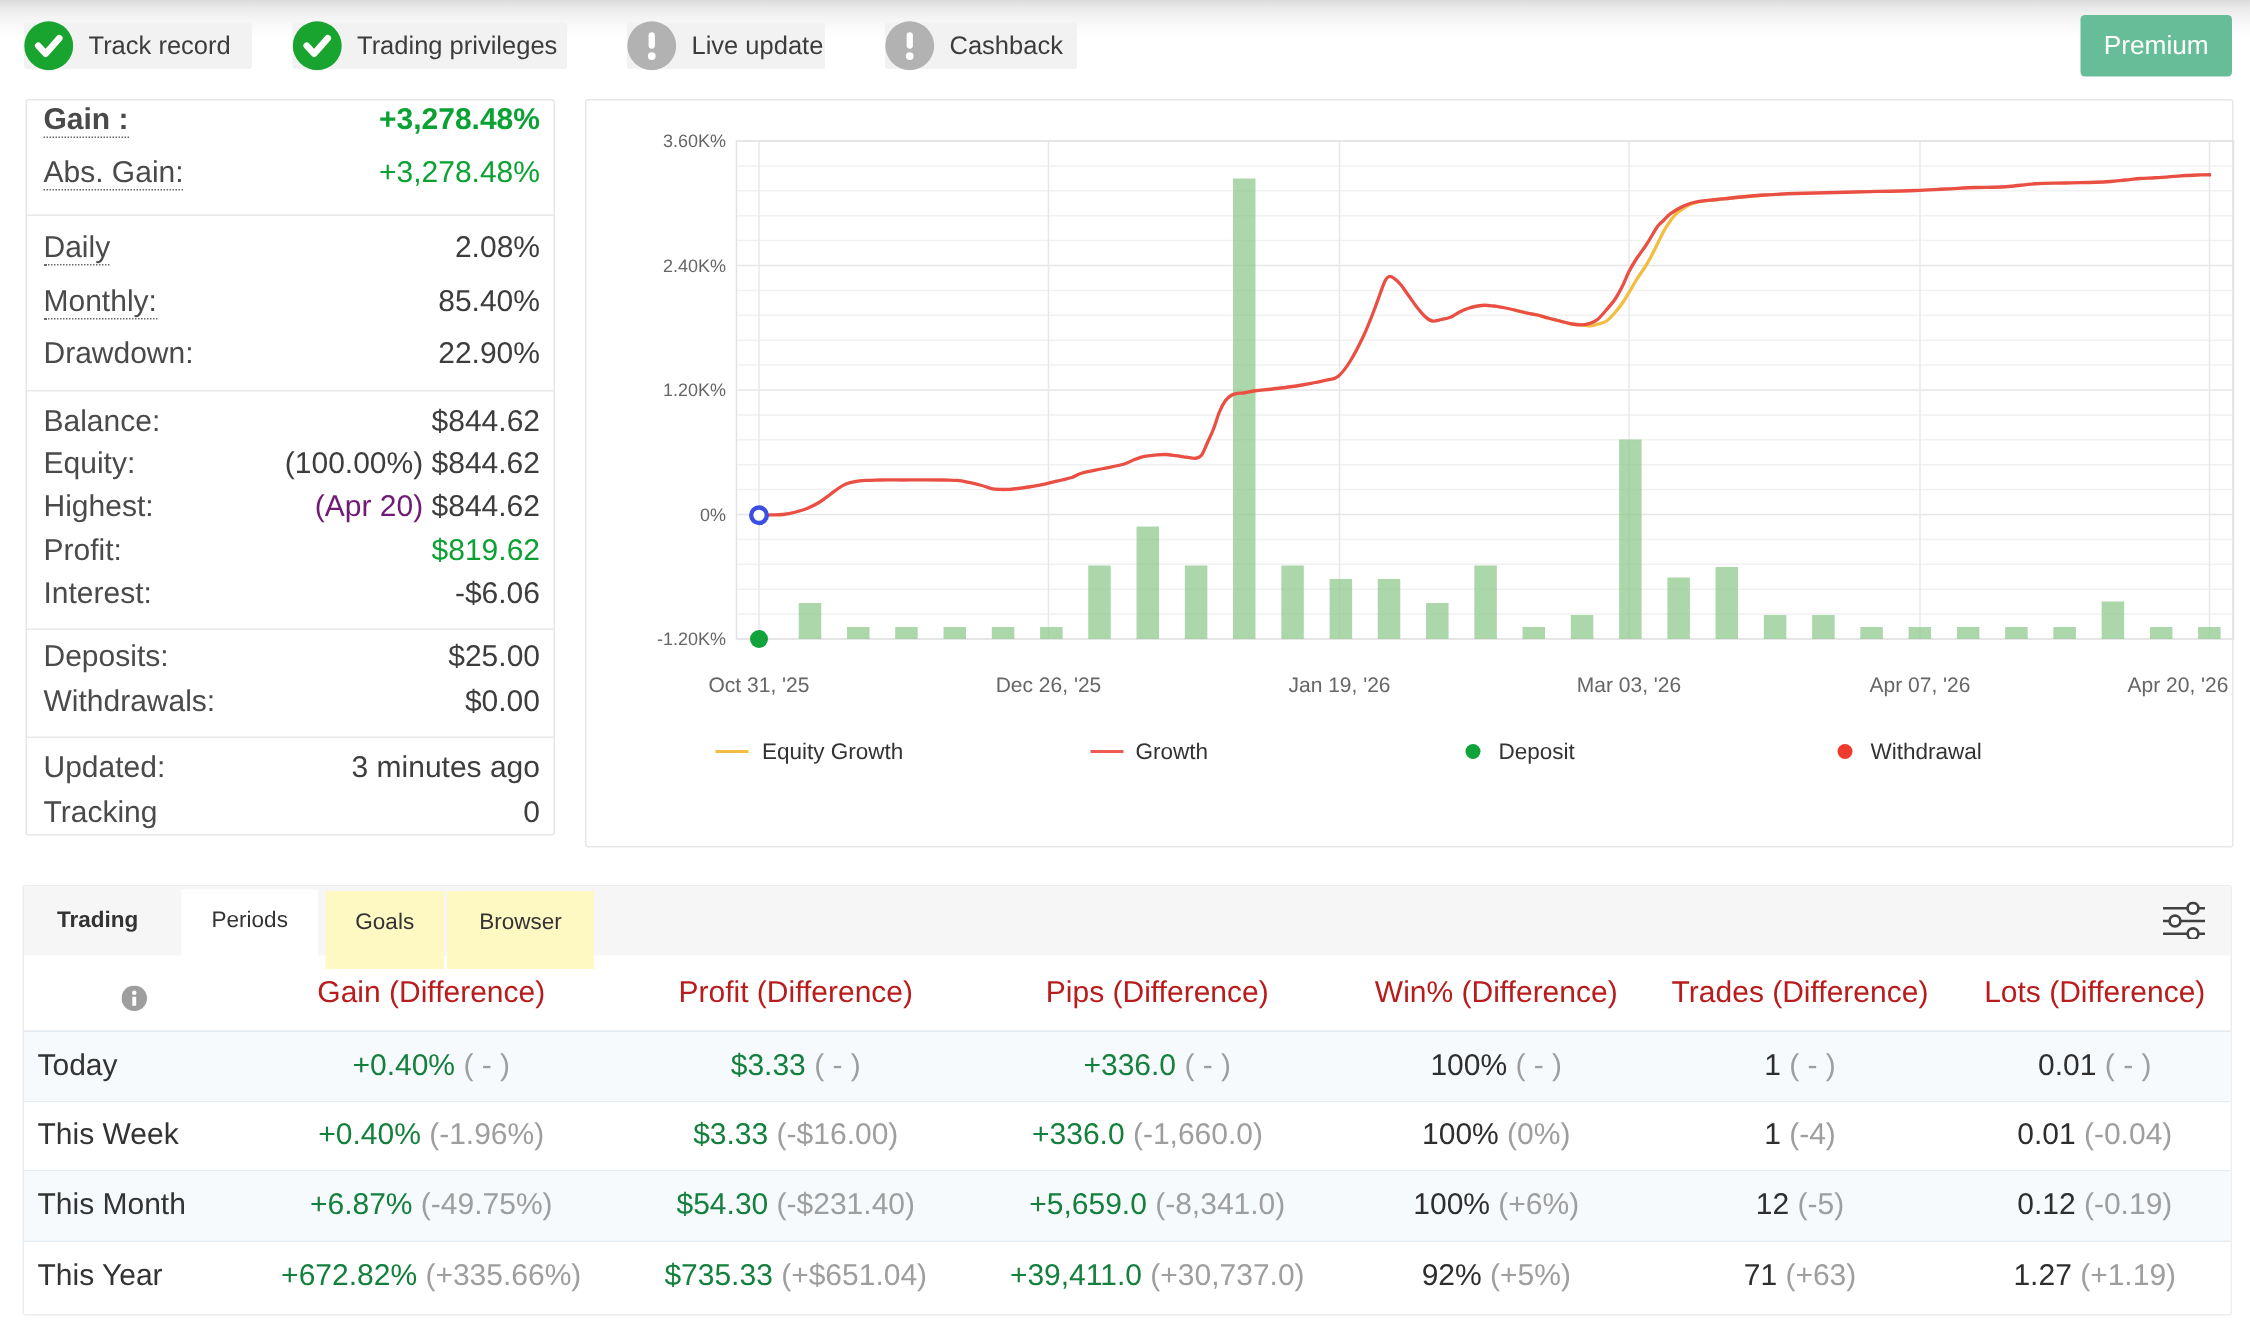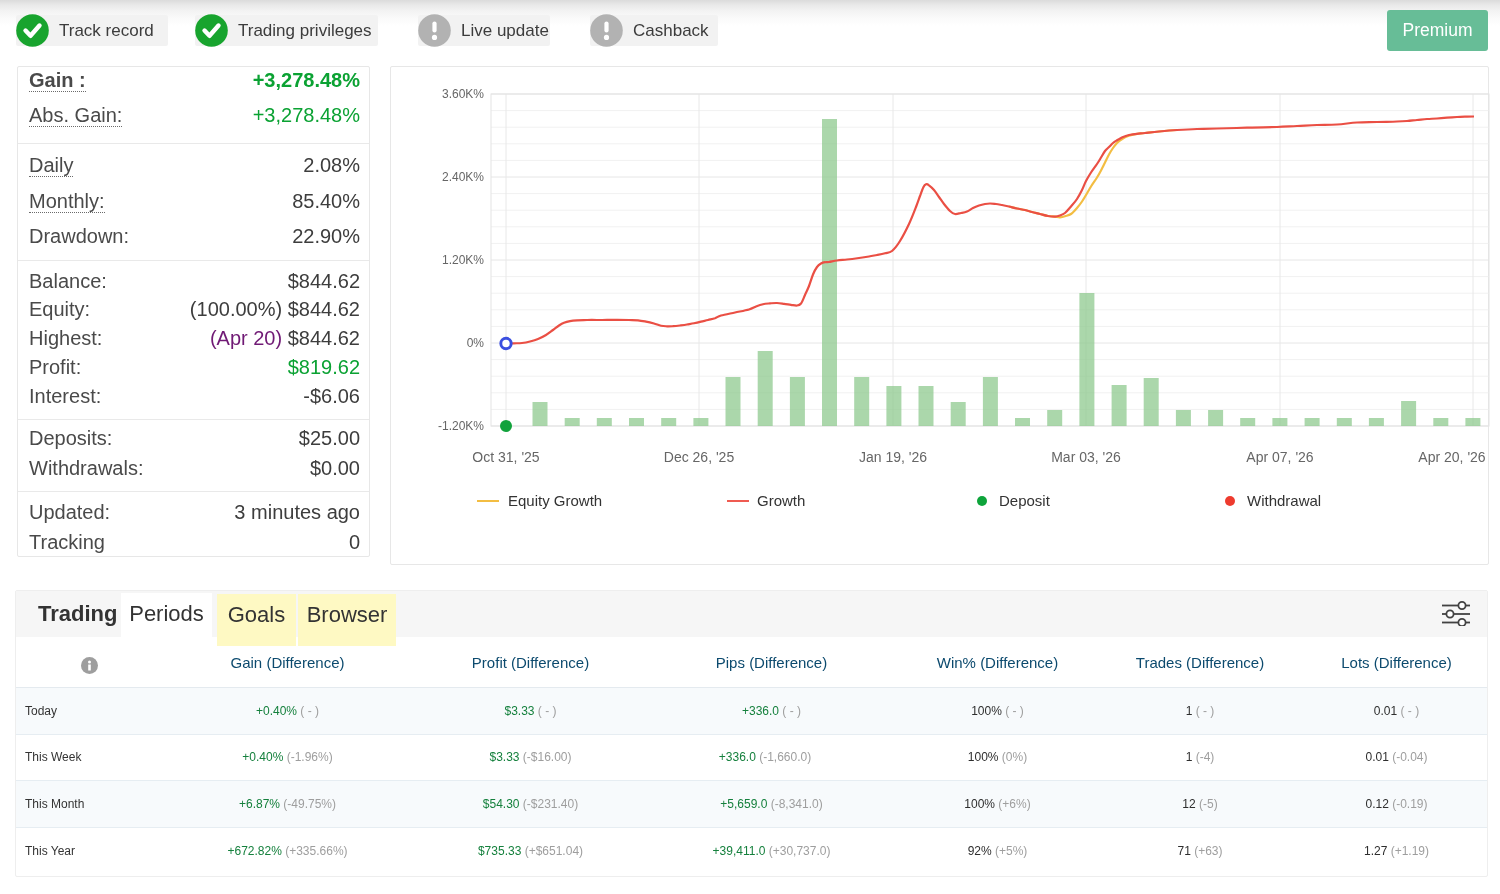--- a/index.html
+++ b/index.html
@@ -15,26 +15,26 @@
 .srow .lb {color:#4a4a4a;}
 .srow .val {position:absolute; right:0; top:0; white-space:nowrap; color:#3d3d3d;}
 .b {font-weight:bold;}
 .g {color:#0ba233;}
 .gy {color:#701a75;}
 .du {border-bottom:1.5px dotted #6a6a6a; padding-bottom:0px;}
 .sep {position:absolute; left:0; right:0; height:1px; background:#e9e9e9;}
 #chartcard {left:390px; top:66px; width:1099px; height:499px;padding-left:16px;}
 #bottom {left:15px; top:590px; width:1473px; height:287px; border-color:#eee;}
 .tabbar {position:absolute; left:0; top:0; right:0; height:46px; background:#f6f6f6;}
-.tab {position:absolute; font-size:22px; color:#333; text-align:center;}
+.tab {position:absolute; font-size:15px; color:#333; text-align:center;}
 .tab.white {background:#fff; top:2px; height:46px; line-height:42px;}
 .tab.gray {background:#fef9c3; top:3px; height:52px; line-height:41px;}
-.hcell {position:absolute; top:0; height:100%; font-size:15px; color:#0c4a6e; line-height:51px; white-space:nowrap;text-align:right;}
+.hcell {position:absolute; top:0; height:100%; font-size:20px; color:#b91c1c; line-height:51px; white-space:nowrap;text-align:right;}
 .thead {position:absolute; left:0; top:46px; right:0; height:51px; border-bottom:1px solid #e4eaef;}
-.trow {position:absolute; left:0; right:0; height:46.6px; border-bottom:1px solid #e6edf2; font-size:12px;text-decoration:underline;}
+.trow {position:absolute; left:0; right:0; height:46.6px; border-bottom:1px solid #e6edf2; font-size:20px;text-decoration:underline;}
 .rlab {position:absolute; left:9px; top:50%; transform:translateY(-50%); color:#333;}
 .cell {position:absolute; top:50%; transform:translate(-50%,-50%); white-space:nowrap; color:#333;}
 .cell .g {color:#15803d;}
 .cell .dk {color:#2e2e2e;}
 .gy2 {color:#9e9e9e;}
 .fico {position:absolute; right:17px; top:10px;}
 </style></head>
 <body>
 <div class="topbar">
   <div class="badge" style="left:16px;width:152px">

